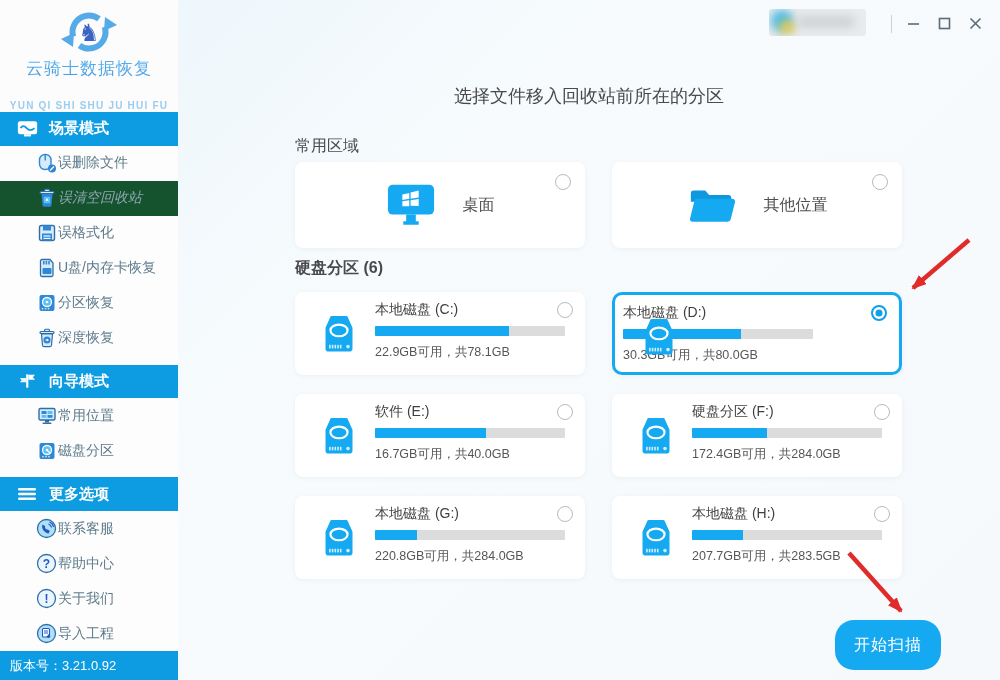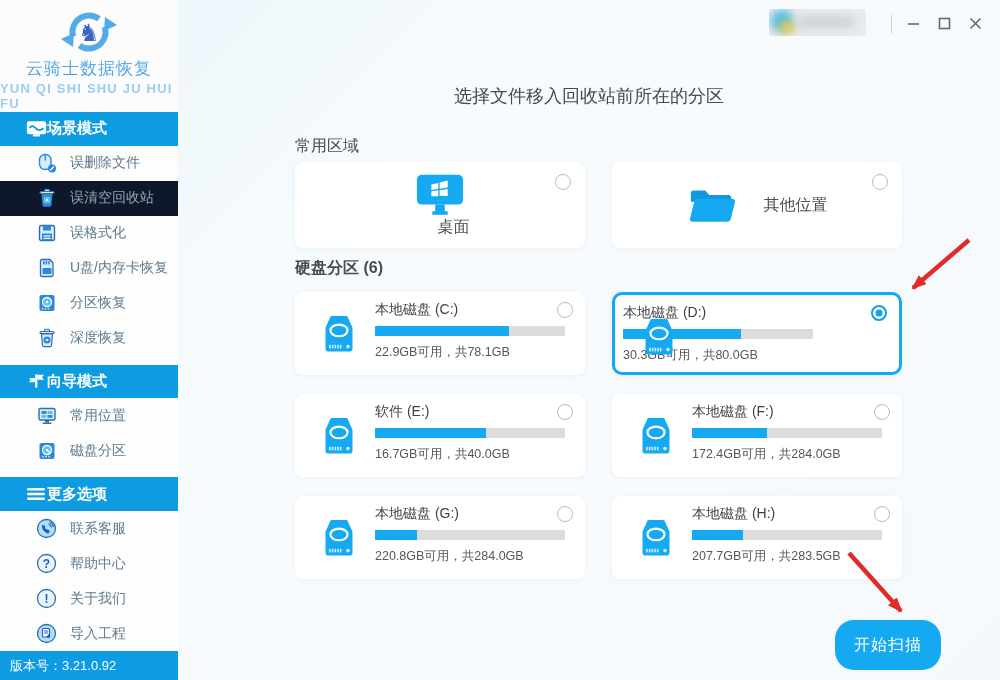--- a/index.html
+++ b/index.html
@@ -5,27 +5,27 @@
   * { margin:0; padding:0; box-sizing:border-box; }
   html,body { width:1000px; height:680px; overflow:hidden; }
   body { font-family:"Liberation Sans","DejaVu Sans",sans-serif; }
   .window { width:1000px; height:680px; display:flex; background:#fff; position:relative; }
 
   
   .sidebar { width:178px; min-width:178px; background:#fdfdfd; display:flex; flex-direction:column; }
   .logo-area { height:112px; background:#fcfcfc; display:flex; flex-direction:column; align-items:center; padding-top:6px; }
   .logo-title { font-size:17px; font-weight:normal; color:#4aa3e8; letter-spacing:1px; margin-top:-3px;
                 background:linear-gradient(180deg,#5db4f0,#3f97e0); -webkit-background-clip:text; background-clip:text; -webkit-text-fill-color:transparent; }
-  .logo-sub { font-size:13px; color:#9ccdf0; letter-spacing:1.2px; margin-top:1px; font-weight:bold; }
+  .logo-sub { font-size:10px; color:#9ccdf0; letter-spacing:1.2px; margin-top:20px; font-weight:bold; }
   .section-header { height:34px; background:#0d9ce2; color:#fff; display:flex; align-items:center;
-                    padding-left:25px; font-size:15px; font-weight:bold; }
+                    padding-left:16px; gap:11px; font-size:15px; font-weight:bold; }
   .section-header.mt { margin-top:9px; }
-  .nav-item { height:35px; display:flex; align-items:center; padding-left:36px; gap:13px;
+  .nav-item { height:35px; display:flex; align-items:center; padding-left:36px; gap:1px;
               font-size:14px; color:#5e7b8c; background:#fdfdfd; cursor:pointer; }
-  .nav-item.active { background:#0f172a; color:#8fa6b1; }
+  .nav-item.active { background:#14532d; color:#8fa6b1;font-style:italic; }
   .nav-icon { width:21px; height:21px; display:flex; align-items:center; justify-content:center; }
   .hdr-icon { width:22px; height:18px; display:flex; align-items:center; justify-content:center; }
   .version-bar { margin-top:auto; height:29px; background:#0d9ce2; color:#fff; font-size:13px;
                  display:flex; align-items:center; padding-left:10px; }
 
   
   .main { flex:1; position:relative; background:linear-gradient(135deg,#eef7fc 0%,#f7fbfd 30%,#f5f9fb 100%); }
 
   
   .blur-badge { position:absolute; top:9px; right:134px; width:97px; height:27px; background:#e9ebed;
@@ -43,21 +43,21 @@
 
   .page-title { position:absolute; top:84px; left:0; width:100%; text-align:center;
                 font-size:18px; color:#4a4a4a; }
   .sec-label { position:absolute; font-size:16px; color:#4a4a4a; }
   .lbl-common { left:117px; top:136px; }
   .lbl-part { left:117px; top:258px;font-weight:bold; }
 
   .card { position:absolute; background:#fff; border-radius:8px; box-shadow:0 1px 4px rgba(120,150,170,.10); }
   .card.selectable { cursor:pointer; }
   .common-card { width:290px; height:86px; top:162px; display:flex; align-items:center; justify-content:center; }
-  .cc-1 { left:117px;flex-direction:column; } .cc-2 { left:434px; }
+  .cc-1 { left:117px; } .cc-2 { left:434px; }
   .common-label { font-size:16px; color:#4f4f4f; margin-left:27px; }
 
   .disk-card { width:290px; height:83px; padding:9px 12px 0 80px; }
   .disk-card.selected { border:3px solid #14a9f0; border-radius:10px;padding-left:8px; }
   .dc-r1 { top:292px; } .dc-r2 { top:394px; } .dc-r3 { top:496px; }
   .dc-c1 { left:117px; } .dc-c2 { left:434px; }
   .disk-icon { position:absolute; left:26px; top:21px; }
   .disk-name { font-size:14px; color:#3f3f3f; }
   .disk-bar { width:190px; height:10px; background:#dcdcdc; border-radius:1px; margin-top:7px; overflow:hidden; }
   .disk-fill { height:100%; background:#14a9f0; }
@@ -411,21 +411,21 @@
         <ellipse cx="20" cy="18" rx="9.5" ry="6.5" fill="none" stroke="#fff" stroke-width="2.4"></ellipse>
         <g fill="#cfeefc">
             <rect x="9" y="34" width="1.8" height="4"></rect>
             <rect x="12" y="34" width="1.8" height="4"></rect>
             <rect x="15" y="34" width="1.8" height="4"></rect>
             <rect x="18" y="34" width="1.8" height="4"></rect>
             <rect x="21" y="34" width="1.8" height="4"></rect>
             <circle cx="30" cy="36" r="2"></circle>
           </g>
       </svg>
-      <div class="disk-name">本地磁盘 (F:)</div>
+      <div class="disk-name">硬盘分区 (F:)</div>
       <div class="disk-bar">
           <div class="disk-fill" style="width: 39.3%;"></div>
         </div>
       <div class="disk-cap">172.4GB可用，共284.0GB</div>
       <span class="radio"></span>
     </div>
 
     <div class="card selectable disk-card dc-r3 dc-c1">
       <svg class="disk-icon" width="36" height="42" viewBox="0 0 40 44">
         <path d="M12 2 h16 a2 2 0 0 1 2 2 l5 11 v23 a3.5 3.5 0 0 1 -3.5 3.5 h-23 A3.5 3.5 0 0 1 5 38 V15 l5 -11 a2 2 0 0 1 2 -2z" fill="#14a9f0"></path>

